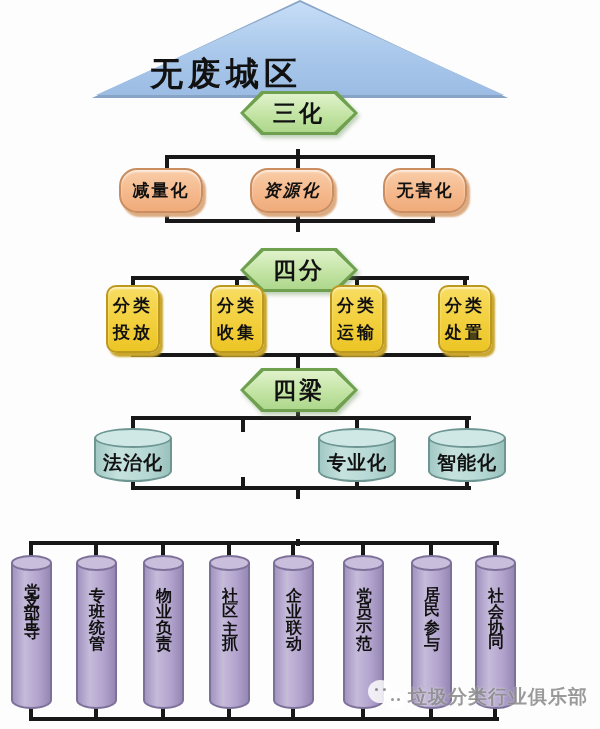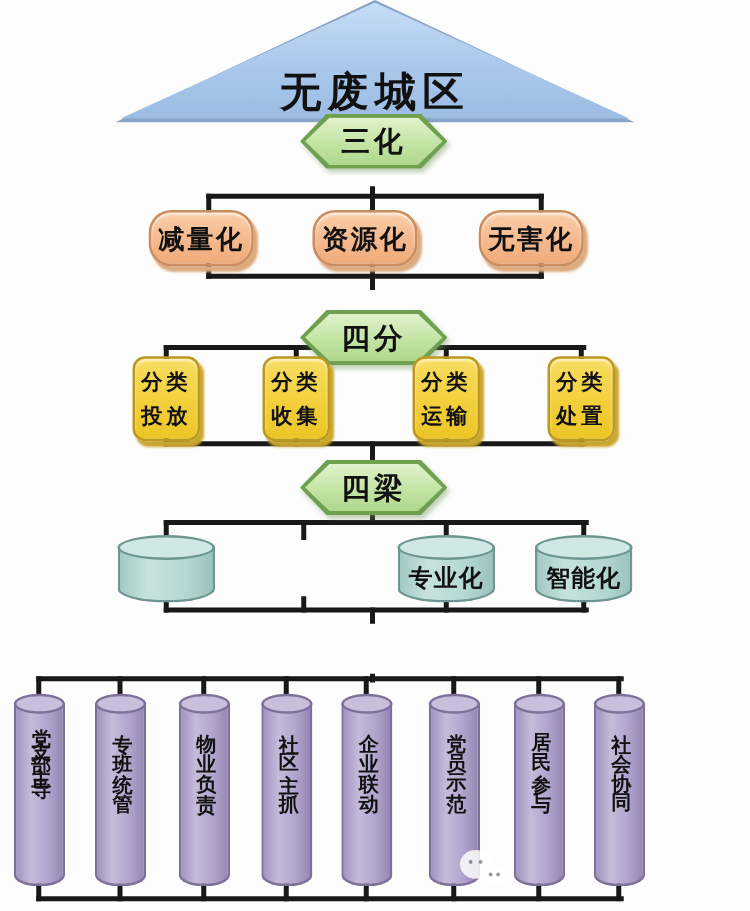--- a/index.html
+++ b/index.html
@@ -9,37 +9,37 @@
   }
   
   .ln{position:absolute;background:#181818;}
   
   .tri-outer{position:absolute;left:92px;top:0;width:416px;height:98px;
     clip-path:polygon(50% 0,100% 100%,0 100%);background:#87a3c6;
     filter:drop-shadow(1px 2px 1px rgba(120,140,170,.5));}
   .tri-inner{position:absolute;left:96px;top:2px;width:408px;height:93px;
     clip-path:polygon(50% 0,100% 100%,0 100%);
     background:linear-gradient(180deg,#c6ddf6 0%,#a9c8eb 55%,#9cbce4 100%);}
-  .title{position:absolute;left:150px;top:52px;width:300px;text-align:center;
+  .title{position:absolute;left:150px;top:52px;width:300px;text-align:left;
     font-size:33px;letter-spacing:5px;}
   
   .hex{position:absolute;width:118px;height:44px;left:240px;
     filter:drop-shadow(2px 3px 2px rgba(110,150,90,.45));}
   .hex .hx-o{position:absolute;inset:0;background:#6fa050;
     clip-path:polygon(18% 0,82% 0,100% 50%,82% 100%,18% 100%,0 50%);}
   .hex .hx-i{position:absolute;inset:3px 4px;
     background:linear-gradient(180deg,#e0f2cb 0%,#c3e4a4 55%,#aed78c 100%);
     clip-path:polygon(18% 0,82% 0,100% 50%,82% 100%,18% 100%,0 50%);}
   .hex .hx-t{position:absolute;inset:0;display:flex;align-items:center;justify-content:center;
     font-size:23px;letter-spacing:3px;}
   
   .obox{position:absolute;width:84px;height:45px;top:168px;border-radius:18px;
     border:2px solid #c98d5f;background:linear-gradient(180deg,#f9cda8 0%,#f5b98d 55%,#f0ab7a 100%);
     box-shadow:3px 4px 2px #dcab80,inset 0 2px 2px rgba(255,255,255,.65);
-    display:flex;align-items:center;justify-content:center;font-size:21px;letter-spacing:2px;box-sizing:border-box;}
+    display:flex;align-items:center;justify-content:center;font-size:17px;letter-spacing:2px;box-sizing:border-box;}
   .ybox{position:absolute;width:54px;height:68px;top:285px;border-radius:10px;
     border:2px solid #bd981f;background:linear-gradient(180deg,#f8dd62 0%,#f2cf3b 55%,#ecc526 100%);
     box-shadow:3px 4px 2px #c9a62e,inset 0 2px 2px rgba(255,255,255,.6);
     display:flex;flex-direction:column;align-items:center;justify-content:space-evenly;
     font-size:17px;letter-spacing:3px;box-sizing:border-box;padding:3px 0;}
   
   .can{position:absolute;}
   .can .body{position:absolute;left:0;right:0;bottom:0;background-clip:padding-box;box-sizing:border-box;}
   .can .lid{position:absolute;left:0;right:0;top:0;border-radius:50%;box-sizing:border-box;}
   .tcan{width:78px;height:54px;top:428px;}
@@ -139,21 +139,21 @@
     <div class="hx-i"></div>
     <div class="hx-t">四分</div>
   </div>
   <div class="hex" style="top:368px;">
     <div class="hx-o"></div>
     <div class="hx-i"></div>
     <div class="hx-t">四梁</div>
   </div>
 
   <div class="obox" style="left:119px;">减量化</div>
-  <div class="obox" style="left:250px;">资源化</div>
+  <div class="obox" style="left:250px;font-style:italic;">资源化</div>
   <div class="obox" style="left:383px;font-family:Liberation Mono, monospace;">无害化</div>
 
   <div class="ybox" style="left:106px;">
     <span>分类</span>
     <span>投放</span>
   </div>
   <div class="ybox" style="left:210px;">
     <span>分类</span>
     <span>收集</span>
   </div>
@@ -162,20 +162,21 @@
     <span>运输</span>
   </div>
   <div class="ybox" style="left:438px;">
     <span>分类</span>
     <span>处置</span>
   </div>
 
   <div class="can tcan" style="left:94px;">
     <div class="body"></div>
     <div class="lid"></div>
+    <div class="clabel">法治化</div>
   </div>
   <div class="can tcan" style="left:318px;">
     <div class="body"></div>
     <div class="lid"></div>
     <div class="clabel">专业化</div>
   </div>
   <div class="can tcan" style="left:428px;">
     <div class="body"></div>
     <div class="lid"></div>
     <div class="clabel">智能化</div>
@@ -226,15 +227,16 @@
     <div class="wm-icon">
       <div class="bub big">
         <div class="eye" style="left:7px;top:8px;"></div>
         <div class="eye" style="left:15px;top:8px;"></div>
       </div>
       <div class="bub sm">
         <div class="eye" style="left:4px;top:6px;"></div>
         <div class="eye" style="left:10px;top:6px;"></div>
       </div>
     </div>
+    <span class="wm-text">垃圾分类行业俱乐部</span>
   </div>
 
 </div>
 
 </body></html>

